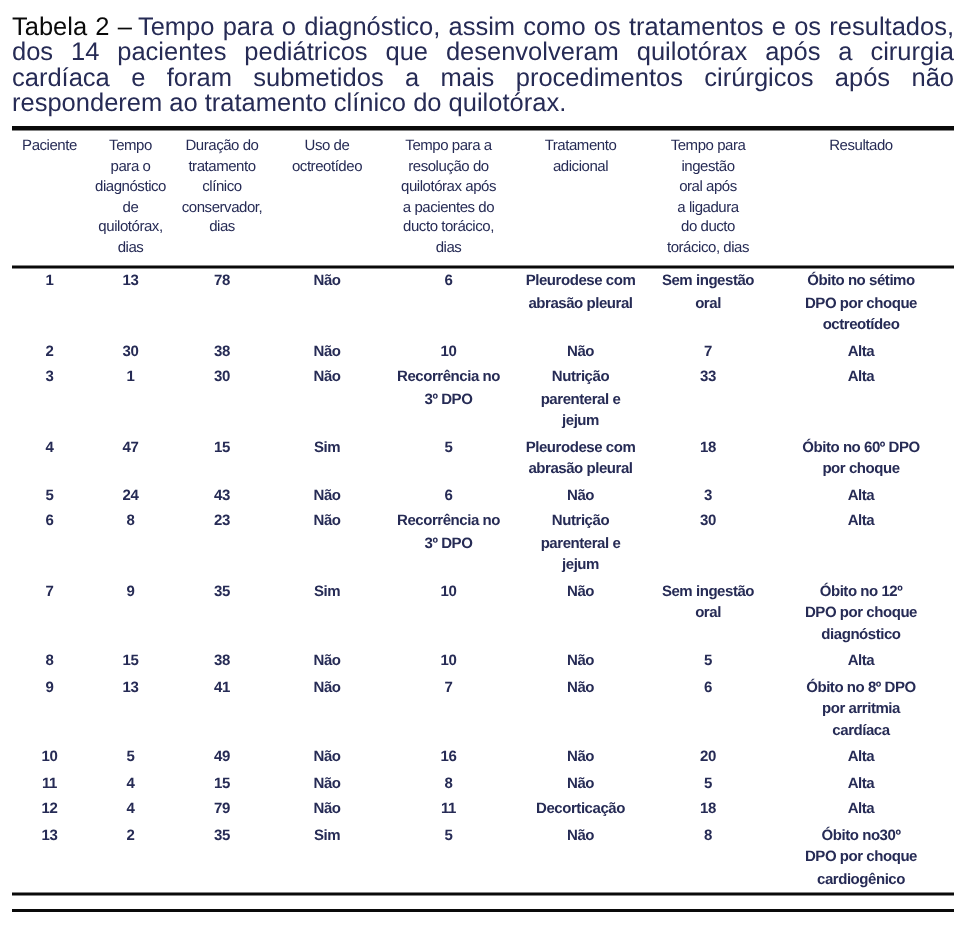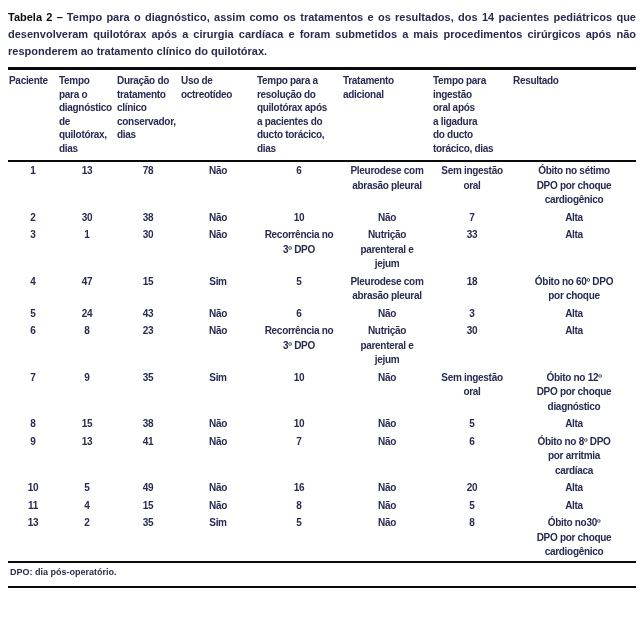--- a/index.html
+++ b/index.html
@@ -8,39 +8,39 @@
     width: 644px;
     height: 623px;
     padding: 9px 8px 0 8px;
     background: #ffffff;
     font-family: "Liberation Sans", sans-serif;
     color: #262b55;
     overflow: hidden;
   }
   .caption {
     margin: 0 0 7px 0;
-    font-size: 11px;
+    font-size: 17px;
     line-height: 17px;
-    font-weight: 700;
+    font-weight: 400;
     text-align: justify;
     color: #262b55;
   }
   .caption-label { color: #0a0a0a; padding-right: 4px; }
   table.data-table {
     width: 100%;
     border-collapse: collapse;
     table-layout: fixed;
     border-top: 3px solid #0a0a0a;
   }
   th {
     font-size: 10px;
     line-height: 13.5px;
-    font-weight: 700;
+    font-weight: 400;
     vertical-align: top;
-    text-align: left;
+    text-align: center;
     padding: 4px 1px 5px 1px;
     white-space: pre-line;
     letter-spacing: -0.3px;
     border-bottom: 2px solid #0a0a0a;
     color: #262b55;
   }
   td {
     font-size: 10px;
     line-height: 14.5px;
     font-weight: 700;
@@ -121,21 +121,21 @@
           <td>13</td>
           <td>78</td>
           <td>Não</td>
           <td>6</td>
           <td>Pleurodese com
 abrasão pleural</td>
           <td>Sem ingestão
 oral</td>
           <td>Óbito no sétimo
 DPO por choque
-cardiogênico</td>
+octreotídeo</td>
         </tr>
         <tr>
           <td>2</td>
           <td>30</td>
           <td>38</td>
           <td>Não</td>
           <td>10</td>
           <td>Não</td>
           <td>7</td>
           <td>Alta</td>
@@ -237,31 +237,40 @@
           <td>11</td>
           <td>4</td>
           <td>15</td>
           <td>Não</td>
           <td>8</td>
           <td>Não</td>
           <td>5</td>
           <td>Alta</td>
         </tr>
         <tr>
+          <td>12</td>
+          <td>4</td>
+          <td>79</td>
+          <td>Não</td>
+          <td>11</td>
+          <td>Decorticação</td>
+          <td>18</td>
+          <td>Alta</td>
+        </tr>
+        <tr>
           <td>13</td>
           <td>2</td>
           <td>35</td>
           <td>Sim</td>
           <td>5</td>
           <td>Não</td>
           <td>8</td>
           <td>Óbito no30º
 DPO por choque
 cardiogênico</td>
         </tr>
       </tbody>
   </table>
 
-  <p class="footnote">DPO: dia pós-operatório.</p>
 
   <div class="bottom-rule"></div>
 
 </div>
 
 </body></html>

